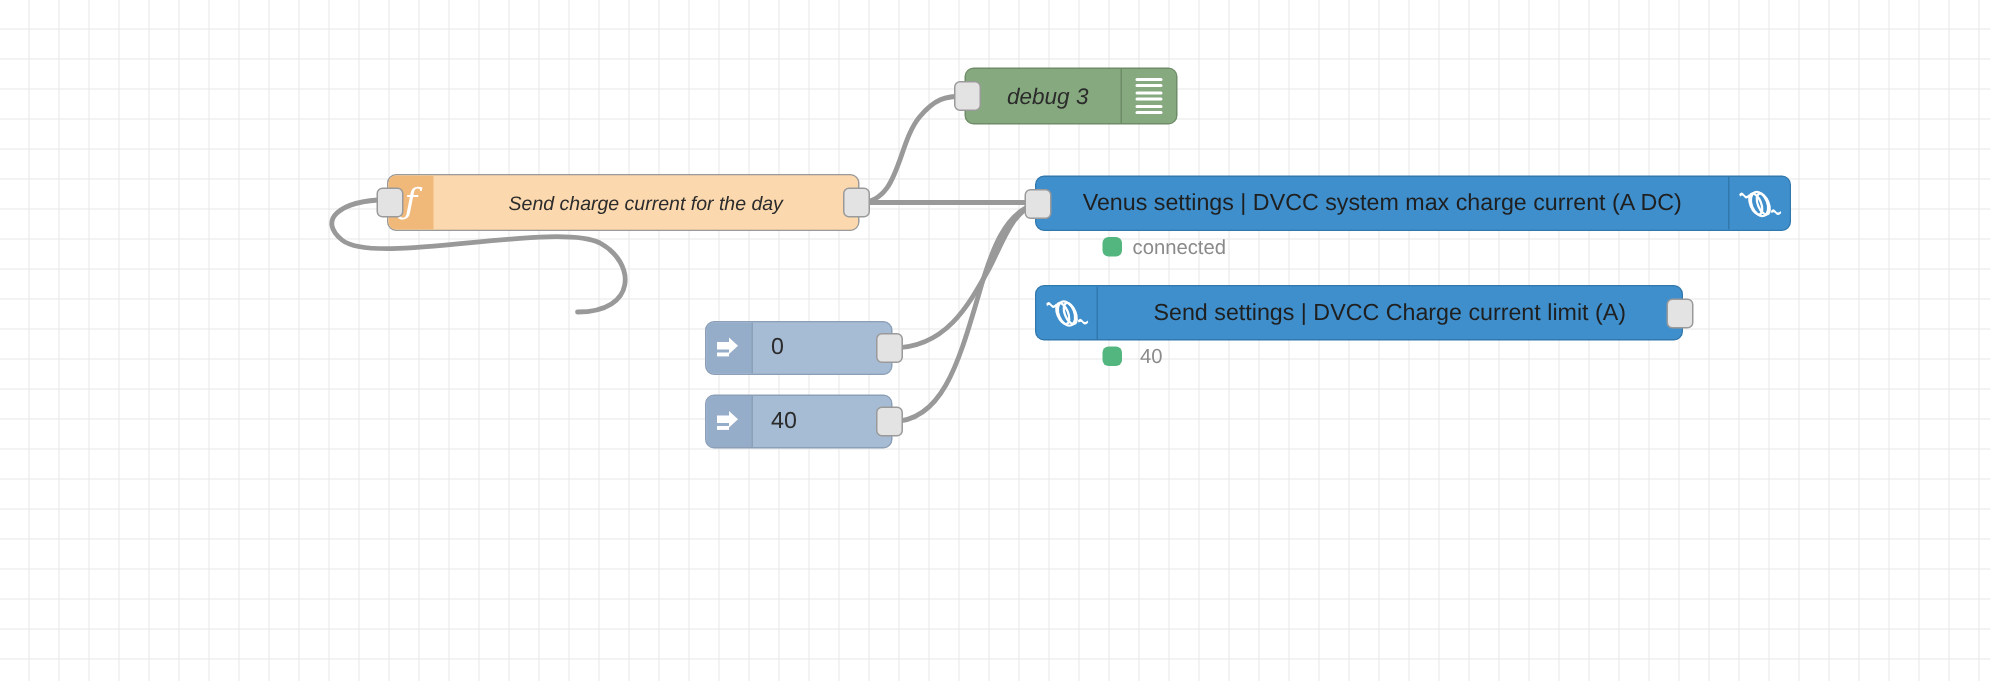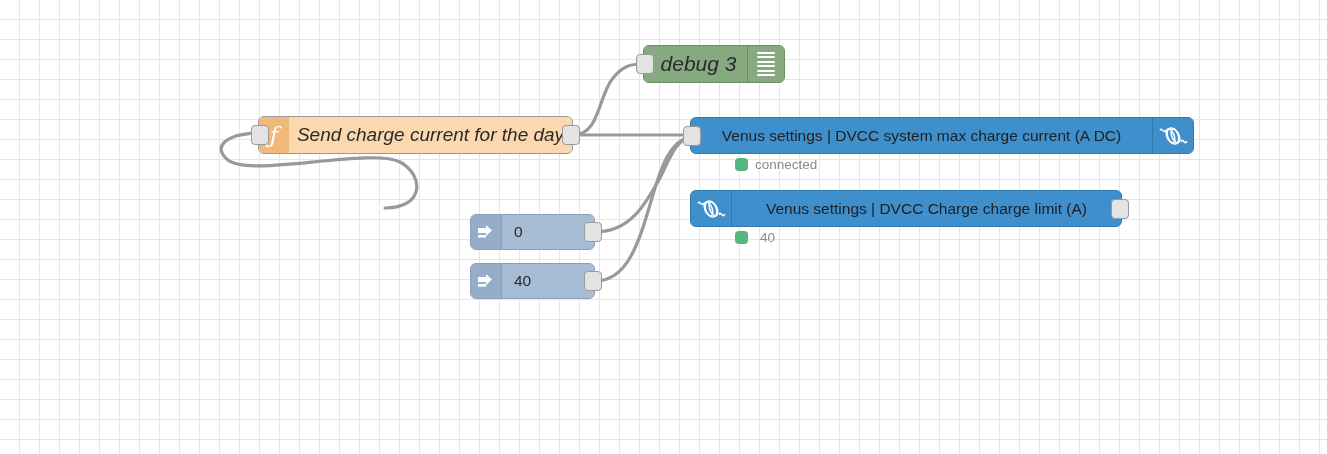--- a/index.html
+++ b/index.html
@@ -68,30 +68,30 @@
   .fn-node .node-body { background: #fbd8ae; }
   .fn-node .icon-box {
     background: #f0b97a;
     font-family: "DejaVu Serif", serif;
     font-style: italic;
     font-size: 23px;
     font-weight: 400;
   }
   .fn-node .node-label {
     font-style: italic;
-    font-size: 19px;
+    font-size: 13px;
     justify-content: center;
     color: #2b2b2b;
   }
   
   .debug-node { background: #87a980; border-color: #6e8c68; }
   .debug-node .node-body { background: #87a980; }
   .debug-node .node-label {
     font-style: italic;
-    font-size: 21px;
+    font-size: 15px;
     justify-content: center;
     color: #2b2b2b;
     padding-right: 6px;
   }
   .debug-icon-box {
     width: 36px;
     flex: 0 0 36px;
     display: flex;
     flex-direction: column;
     align-items: center;
@@ -323,21 +323,21 @@
             <ellipse cx="15" cy="11" rx="5.2" ry="8.4" transform="rotate(-22 15 11)"></ellipse>
             <ellipse cx="17.5" cy="11" rx="3.6" ry="7.4" transform="rotate(-22 17.5 11)"></ellipse>
             <ellipse cx="12.5" cy="11" rx="3.6" ry="7.4" transform="rotate(-22 12.5 11)"></ellipse>
           </g>
           <g fill="#ffffff">
             <path d="M1.5 4.5 q1.6 -2.2 3.2 0 q1.6 2.2 3.2 0 l0.6 1.4 q-2 2.6 -3.8 0.4 q-1.4 -1.8 -2.6 -0.2 z"></path>
             <path d="M22.6 15.6 q1.6 -2.2 3.2 0 q1.6 2.2 3.2 0 l0.5 1.4 q-2 2.6 -3.8 0.4 q-1.4 -1.8 -2.6 -0.2 z"></path>
           </g>
         </svg>
       </div>
-      <div class="node-label">Venus settings | DVCC Charge charge limit (A)</div>
+      <div class="node-label">Send settings | DVCC Charge current limit (A)</div>
     </div>
     <div class="port outp"></div>
   </div>
   <div class="status" style="left:700px; top:230px;gap:12px;">
     <span class="status-dot"></span>
     <span>40</span>
   </div>
 
 </div>
 

